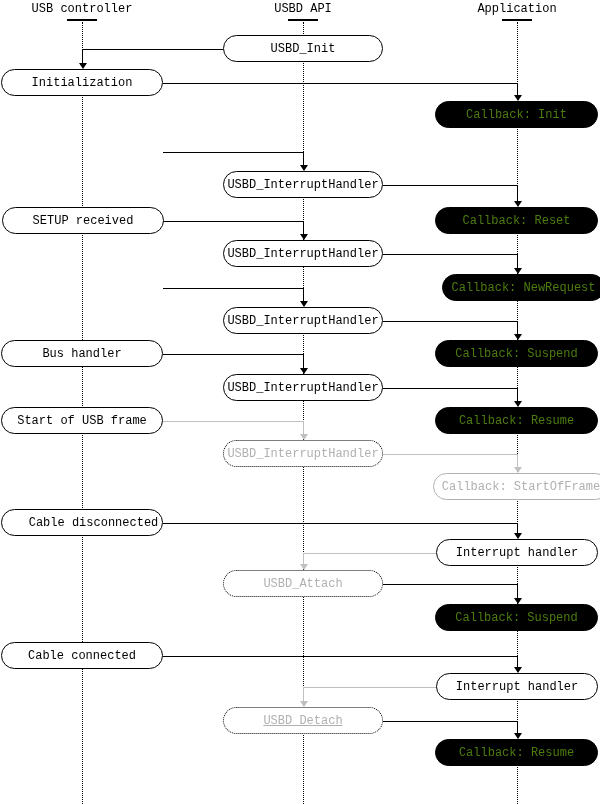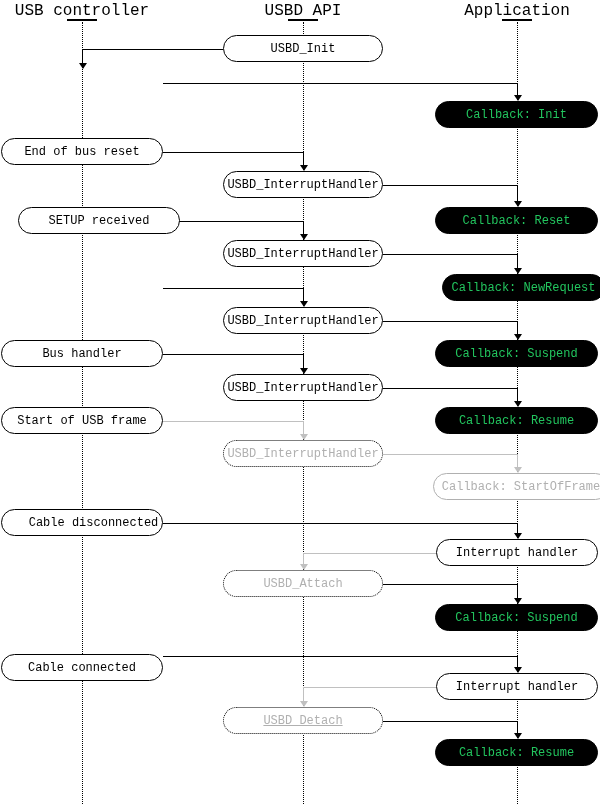--- a/index.html
+++ b/index.html
@@ -8,41 +8,41 @@
     background: #ffffff;
     overflow: hidden;
     position: relative;
     font-family: "Liberation Mono", "DejaVu Sans Mono", monospace;
   }
   #diagram { position: absolute; inset: 0; }
 
   .lane-label {
     position: absolute; top: 2px;
     transform: translateX(-50%);
-    font-size: 16px; color: #000; white-space: nowrap;
+    font-size: 12px; color: #000; white-space: nowrap;
   }
   .lane-underline {
     position: absolute; top: 19px;
     width: 30px; height: 2px; background: #000;
     transform: translateX(-50%);
   }
   .lifeline {
     position: absolute; width: 0;
     border-left: 1px dotted #000;
   }
 
   .node {
     position: absolute; height: 27px;
     box-sizing: border-box;
     border: 1px solid #000; border-radius: 13.5px;
     background: #fff; color: #000;
     display: flex; align-items: center; justify-content: center;
     font-size: 12px; white-space: nowrap;
   }
-  .node.filled { background: #000; border-color: #000; color: #22c55e; }
+  .node.filled { background: #000; border-color: #000; color: #4d7c0f; }
   .node.dotted-gray { border: 1px dotted #000; color: var(--gray-text, #b0b0b0); }
   .node.outline-gray { border: 1px solid var(--gray-text, #b0b0b0); color: var(--gray-text, #b0b0b0); }
 
   .seg-h { position: absolute; height: 1px; }
   .seg-v { position: absolute; width: 1px; }
   .arrow {
     position: absolute; width: 0; height: 0;
     border-left: 4px solid transparent;
     border-right: 4px solid transparent;
   }
@@ -108,36 +108,36 @@
     <div class="seg-h" style="left: 163px; width: 354px; top: 656px; background: rgb(0, 0, 0);"></div>
     <div class="seg-v" style="left: 517px; top: 656px; height: 13px; background: rgb(0, 0, 0);"></div>
     <div class="arrow" style="left: 513.5px; top: 667px; border-top: 6px solid rgb(0, 0, 0);"></div>
     <div class="seg-h" style="left: 303px; width: 133px; top: 687px; background: rgb(192, 192, 192);"></div>
     <div class="seg-v" style="left: 303px; top: 687px; height: 16px; background: rgb(192, 192, 192);"></div>
     <div class="arrow" style="left: 299.5px; top: 701px; border-top: 6px solid rgb(192, 192, 192);"></div>
     <div class="seg-h" style="left: 383px; width: 134px; top: 721px; background: rgb(0, 0, 0);"></div>
     <div class="seg-v" style="left: 517px; top: 721px; height: 14px; background: rgb(0, 0, 0);"></div>
     <div class="arrow" style="left: 513.5px; top: 733px; border-top: 6px solid rgb(0, 0, 0);"></div>
     <div class="node solid" style="left: 223px; top: 35px; width: 160px;">USBD_Init</div>
+    <div class="node solid" style="left: 1px; top: 69px; width: 162px;">Initialization</div>
     <div class="node filled" style="left: 435px; top: 101px; width: 163px;">Callback: Init</div>
-    <div class="node solid" style="left: 1px; top: 138px; width: 162px;">End of bus reset</div>
     <div class="node solid" style="left: 223px; top: 171px; width: 160px;">USBD_InterruptHandler</div>
-    <div class="node solid" style="left: 18px; top: 207px; width: 162px;">SETUP received</div>
+    <div class="node solid" style="left: 2px; top: 207px; width: 162px;">SETUP received</div>
     <div class="node filled" style="left: 435px; top: 207px; width: 163px; text-align: center;">Callback: Reset</div>
     <div class="node solid" style="left: 223px; top: 240px; width: 160px;">USBD_InterruptHandler</div>
     <div class="node filled" style="left: 442px; top: 274px; width: 163px;">Callback: NewRequest</div>
     <div class="node solid" style="left: 223px; top: 307px; width: 160px;">USBD_InterruptHandler</div>
     <div class="node solid" style="left: 1px; top: 340px; width: 162px;">Bus handler</div>
     <div class="node filled" style="left: 435px; top: 340px; width: 163px;">Callback: Suspend</div>
     <div class="node solid" style="left: 223px; top: 374px; width: 160px;">USBD_InterruptHandler</div>
     <div class="node solid" style="left: 1px; top: 407px; width: 162px;">Start of USB frame</div>
     <div class="node filled" style="left: 435px; top: 407px; width: 163px;">Callback: Resume</div>
     <div class="node dotted-gray" style="left: 223px; top: 440px; width: 160px;">USBD_InterruptHandler</div>
     <div class="node outline-gray" style="left: 433px; top: 473px; width: 176px;">Callback: StartOfFrame</div>
     <div class="node solid" style="left: 1px; top: 509px; width: 162px; padding-left: 23px;">Cable disconnected</div>
     <div class="node solid" style="left: 436px; top: 539px; width: 162px;">Interrupt handler</div>
     <div class="node dotted-gray" style="left: 223px; top: 570px; width: 160px;">USBD_Attach</div>
     <div class="node filled" style="left: 435px; top: 604px; width: 163px;">Callback: Suspend</div>
-    <div class="node solid" style="left: 1px; top: 642px; width: 162px; margin-top: 12px;">Cable connected</div>
+    <div class="node solid" style="left: 1px; top: 642px; width: 162px;">Cable connected</div>
     <div class="node solid" style="left: 436px; top: 673px; width: 162px;">Interrupt handler</div>
     <div class="node dotted-gray" style="left: 223px; top: 707px; width: 160px; text-decoration: underline;">USBD_Detach</div>
     <div class="node filled" style="left: 435px; top: 739px; width: 163px;">Callback: Resume</div>
   </div>
 
 </body></html>

